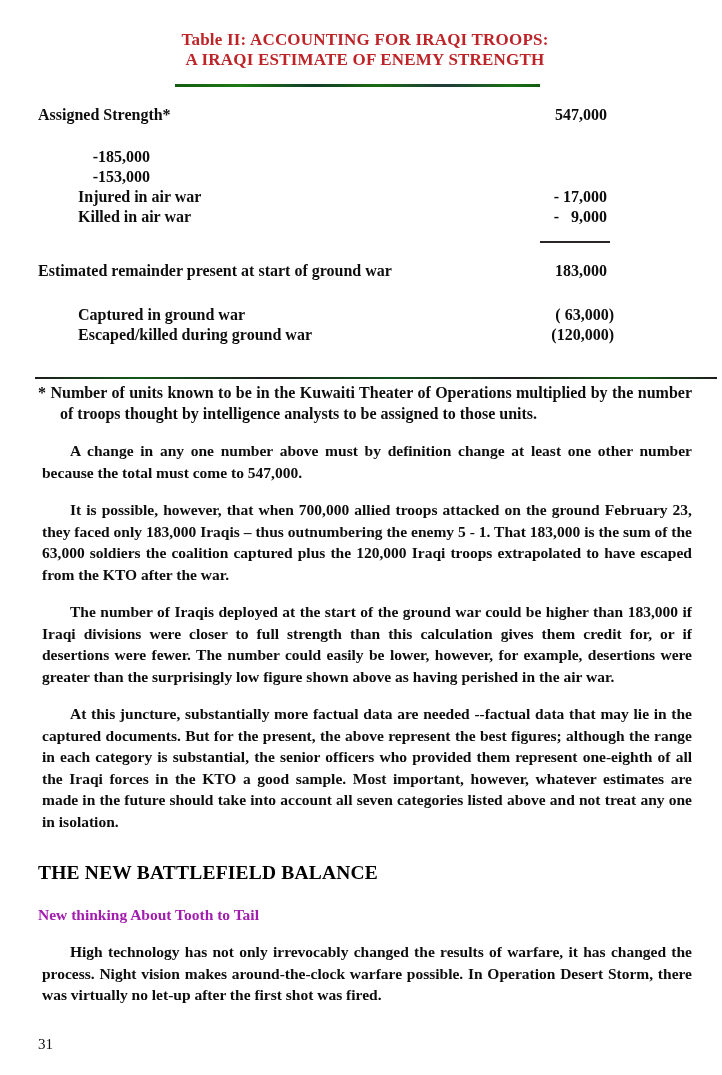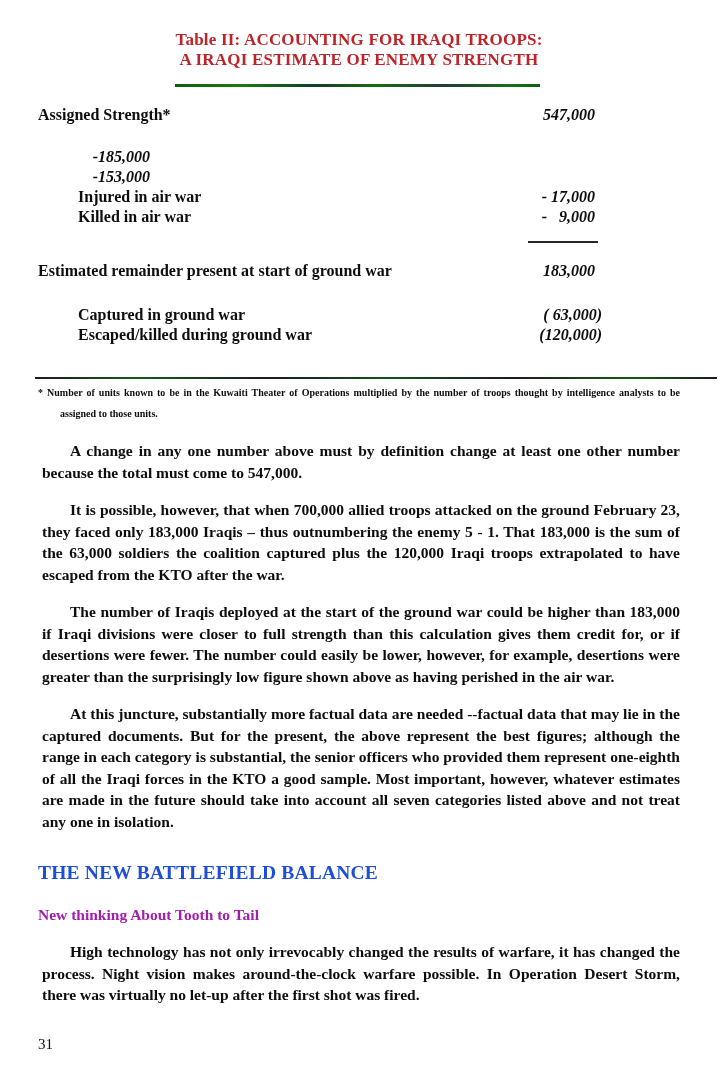--- a/index.html
+++ b/index.html
@@ -1,64 +1,64 @@
 <!DOCTYPE html>
 <html><head>
 <meta charset="utf-8">
 <style>
   html,body{margin:0;padding:0;background:#ffffff;}
   body{
     width:722px;height:1075px;overflow:hidden;position:relative;
     font-family:"Liberation Serif","DejaVu Serif",serif;
     color:#0d0d0d;font-weight:bold;
   }
-  .page{padding:30px 42px 0 38px;}
+  .page{padding:30px 30px 0 38px;}
 
   
   .doc-title{
     text-align:center;font-size:17px;line-height:20px;
     color:#bd2327;letter-spacing:.2px;
   }
   .rule-under-title{
     height:3px;width:365px;margin:14px 0 0 137px;
     background:linear-gradient(90deg,#145c10,#1d7a14 18%,#123c28 38%,#1b6b12 55%,#203a3a 74%,#1a7014 92%,#145c10);
   }
 
   
   .acct{margin-top:18px;font-size:16px;line-height:20px;}
   .row{display:flex;}
   .row .lbl{flex:1;}
   .row.indent .lbl{padding-left:40px;}
-  .row .val{width:112px;text-align:right;margin-right:85px;white-space:pre;font-style:italic;}
+  .row .val{width:112px;text-align:right;margin-right:85px;white-space:pre;}
   .row.paren .val{margin-right:78px;}
   .gap22{height:22px;}
   .gap24{height:24px;}
   .rule-short{
     height:2px;width:70px;background:#2a2424;
     margin:14px 82px 18px auto;
   }
   .rule-long{
     height:2px;width:682px;margin:32px 0 4px -3px;
     background:linear-gradient(90deg,#1c1c1c,#14591a 15%,#1c1c1c 34%,#11511c 52%,#1c1c1c 70%,#155a14 88%,#1c1c1c);
   }
 
   
   .footnote{
-    font-size:10px;line-height:20.5px;text-align:justify;
+    font-size:16px;line-height:20.5px;text-align:justify;
     padding-left:22px;text-indent:-22px;margin-top:2px;
   }
   .para{
     font-size:15.5px;line-height:21.5px;text-align:justify;
     text-indent:28px;margin:16px 0 0 4px;
   }
 
   
   .section-heading{
     margin-top:30px;font-size:19.5px;line-height:22px;
-    color:#1d4ed8;letter-spacing:.2px;
+    color:#000000;letter-spacing:.2px;
   }
   .sub-heading{
     margin-top:21px;font-size:15.5px;line-height:20px;
     color:#a21caf;
   }
 
   .page-number{
     text-align:left;font-weight:normal;font-size:15px;
     margin-top:30px;
   }

